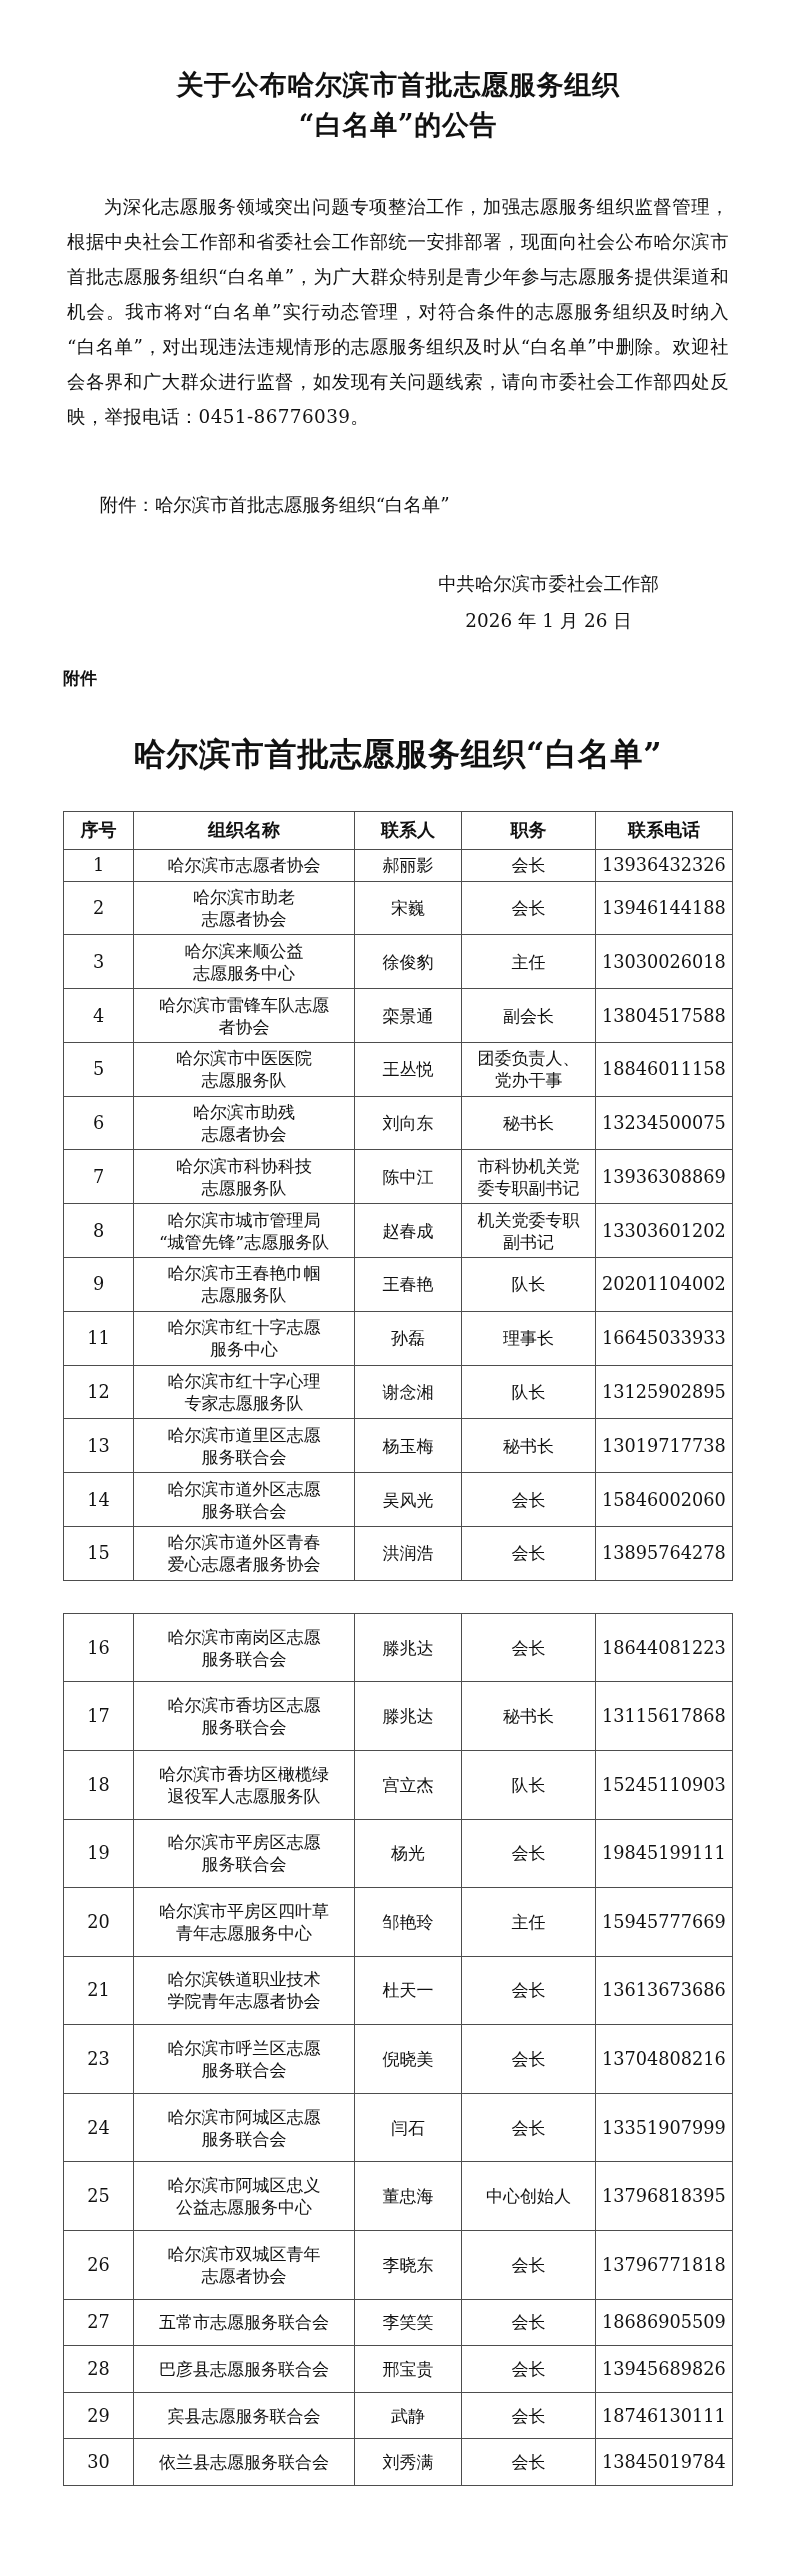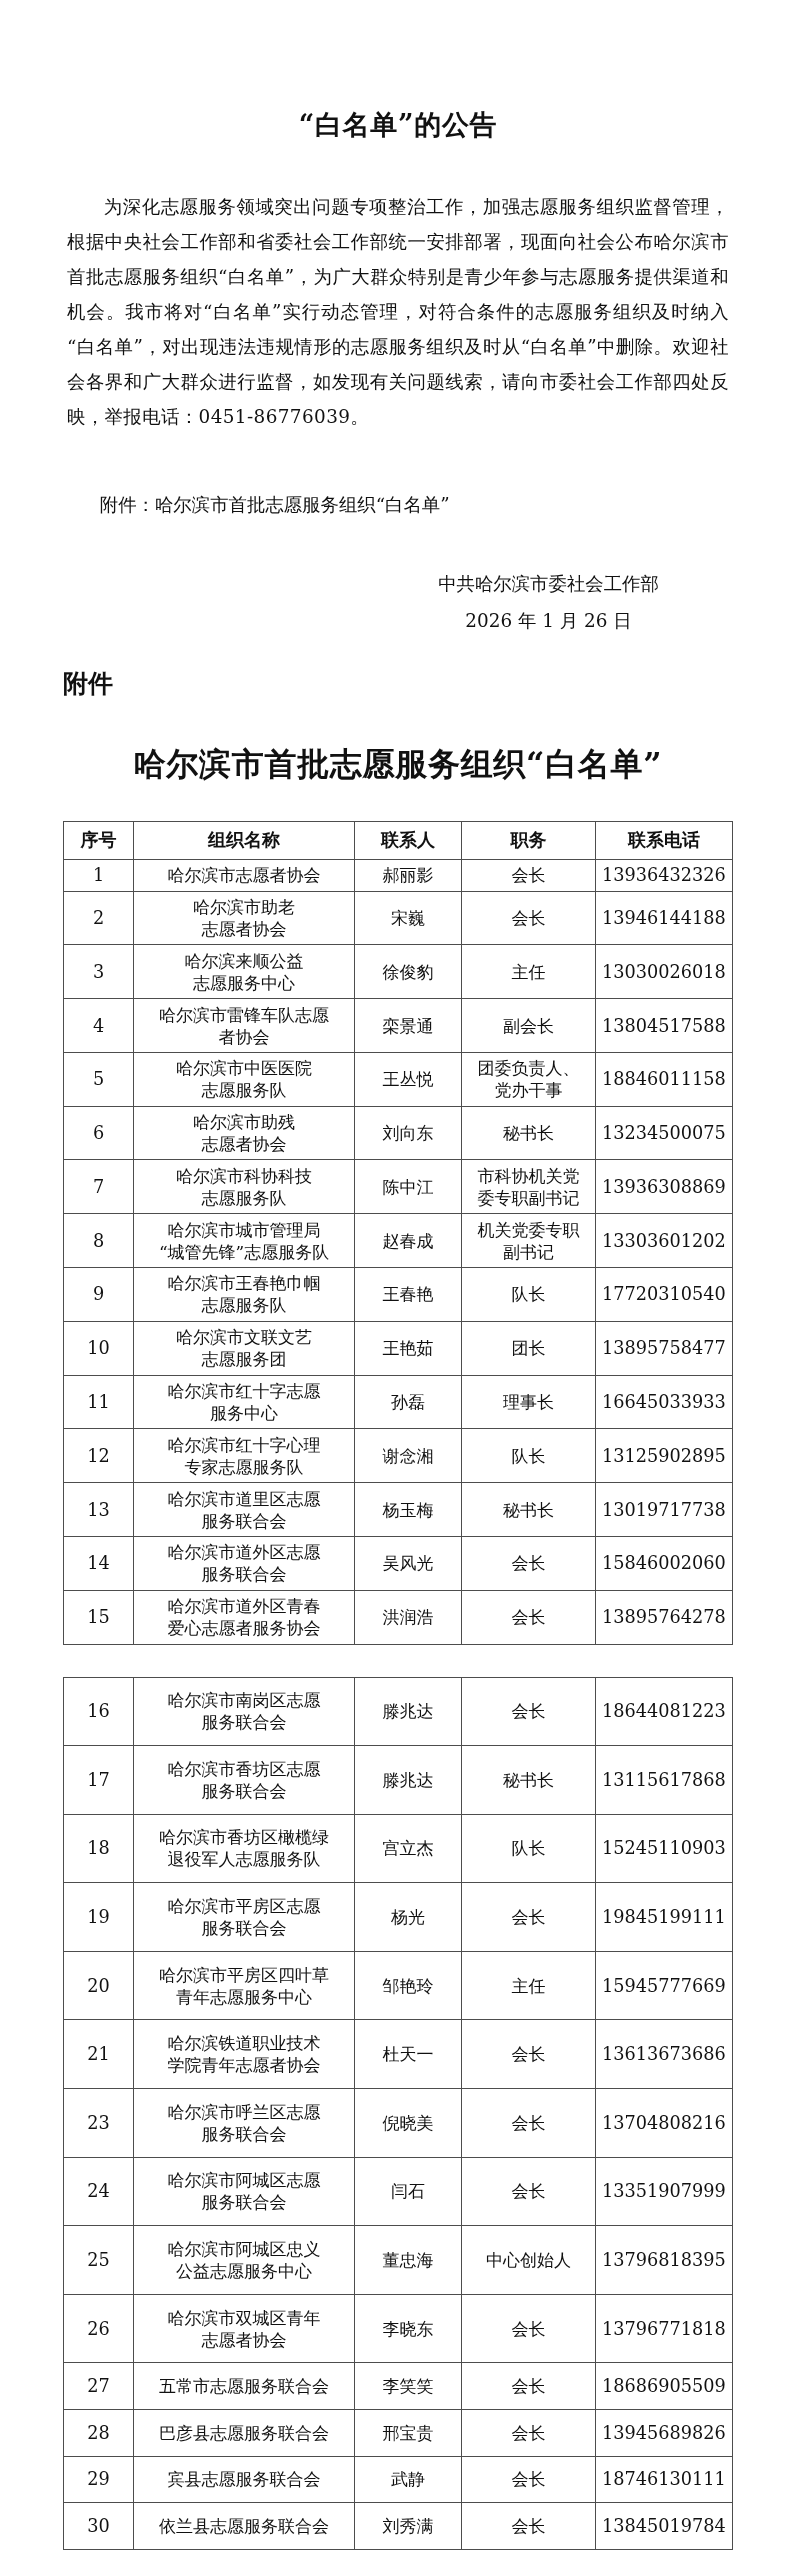--- a/index.html
+++ b/index.html
@@ -42,21 +42,21 @@
   .sign-block{
     margin:43px 29.5px 0 auto;
     width:310px;
     text-align:center;
     font-size:18.4px;
     line-height:37px;
   }
   .appendix-label{
     font-family:"Liberation Sans","DejaVu Sans",sans-serif;
     font-weight:bold;
-    font-size:25px;
+    font-size:17px;
     margin:28px 0 0 0;
   }
   
   .table-title{
     text-align:center;
     font-size:32px;
     font-weight:900;
     margin:43px 0 34px 0;
     letter-spacing:0.7px;
   }
@@ -93,21 +93,21 @@
   .tbl-part-2{margin-top:32px;}
   .tbl-part-2 td{padding:11.8px 2.9px;}
   .table-gap{height:0;}
 </style>
 </head>
 <body>
 
 <div class="page" data-name="document-page">
 
   <h1 class="doc-title" data-name="announcement-title">
-    <br>
+    <span data-name="announcement-title-line1">关于公布哈尔滨市首批志愿服务组织</span><br>
     <span data-name="announcement-title-line2">“白名单”的公告</span>
   </h1>
 
   <p class="doc-body" data-name="announcement-body">为深化志愿服务领域突出问题专项整治工作，加强志愿服务组织监督管理，根据中央社会工作部和省委社会工作部统一安排部署，现面向社会公布哈尔滨市首批志愿服务组织“白名单”，为广大群众特别是青少年参与志愿服务提供渠道和机会。我市将对“白名单”实行动态管理，对符合条件的志愿服务组织及时纳入“白名单”，对出现违法违规情形的志愿服务组织及时从“白名单”中删除。欢迎社会各界和广大群众进行监督，如发现有关问题线索，请向市委社会工作部四处反映，举报电话：0451-86776039。</p>
 
   <p class="attachment-note" data-name="attachment-note">附件：哈尔滨市首批志愿服务组织“白名单”</p>
 
   <div class="sign-block" data-name="signature-block">
     <div data-name="issuer">中共哈尔滨市委社会工作部</div>
     <div data-name="issue-date">2026 年 1 月 26 日</div>
@@ -200,29 +200,21 @@
           <td data-name="cell-title">机关党委专职
 副书记</td>
           <td data-name="cell-phone">13303601202</td>
         </tr>
         <tr data-name="table-row">
           <td data-name="cell-no">9</td>
           <td data-name="cell-org">哈尔滨市王春艳巾帼
 志愿服务队</td>
           <td data-name="cell-contact">王春艳</td>
           <td data-name="cell-title">队长</td>
-          <td data-name="cell-phone">17720310540</td>
-        </tr>
-        <tr data-name="table-row">
-          <td data-name="cell-no">10</td>
-          <td data-name="cell-org">哈尔滨市文联文艺
-志愿服务团</td>
-          <td data-name="cell-contact">王艳茹</td>
-          <td data-name="cell-title">团长</td>
-          <td data-name="cell-phone">13895758477</td>
+          <td data-name="cell-phone">20201104002</td>
         </tr>
         <tr data-name="table-row">
           <td data-name="cell-no">11</td>
           <td data-name="cell-org">哈尔滨市红十字志愿
 服务中心</td>
           <td data-name="cell-contact">孙磊</td>
           <td data-name="cell-title">理事长</td>
           <td data-name="cell-phone">16645033933</td>
         </tr>
         <tr data-name="table-row">

